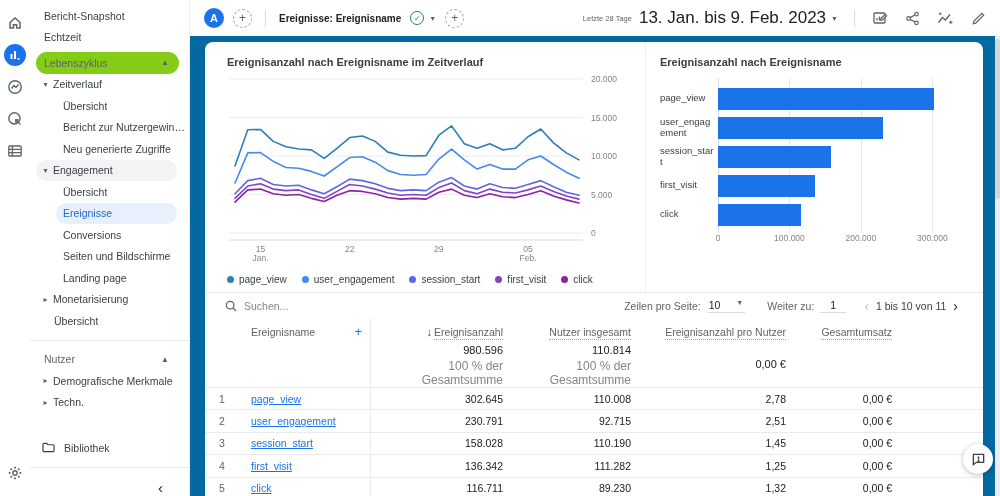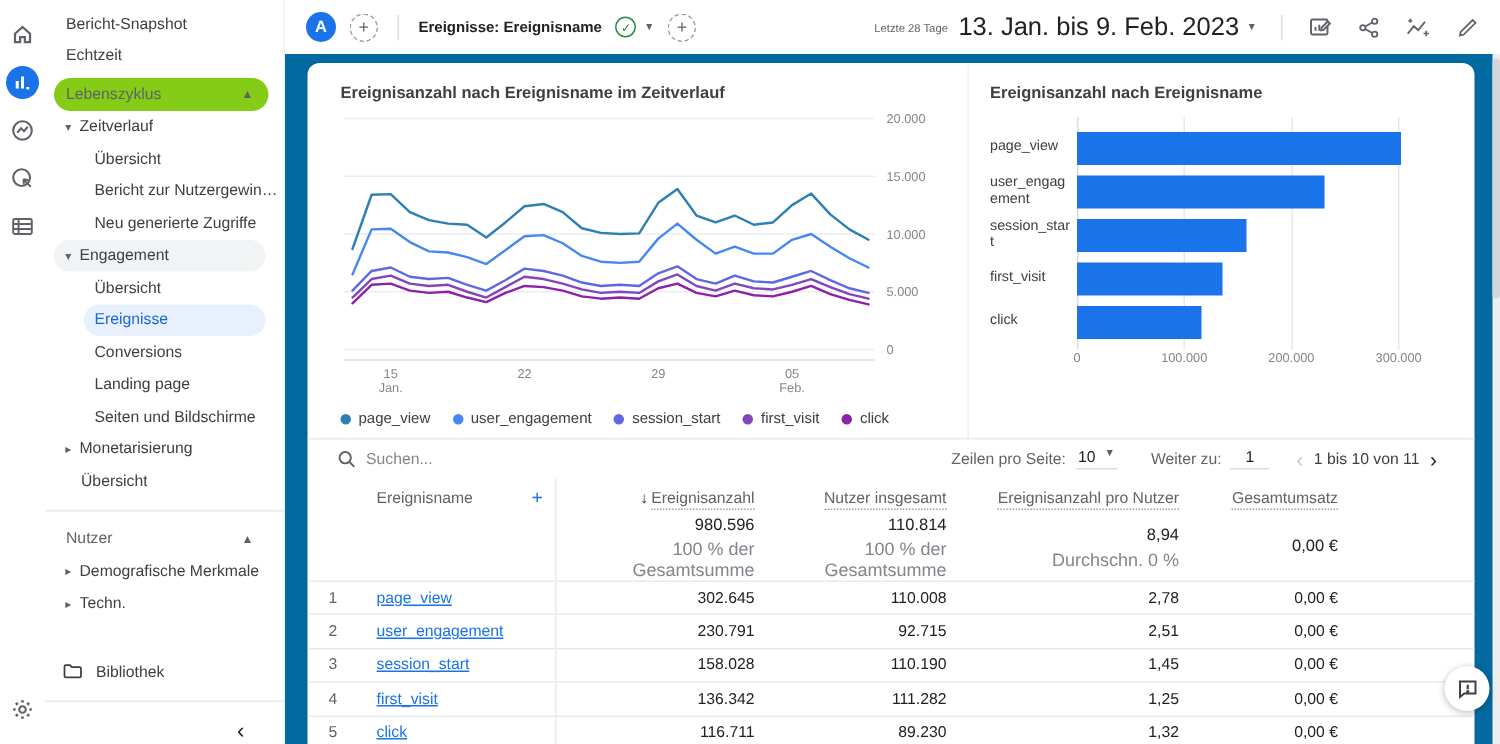--- a/index.html
+++ b/index.html
@@ -64,21 +64,21 @@
   .bar-label{width:58px;flex:0 0 58px;font-size:9.5px;color:#3c4043;word-break:break-all;line-height:1.15;padding-right:4px}
   .bar-track{flex:1;height:22px;position:relative}
   .bar-fill{position:absolute;left:0;top:0;height:22px}
   .bar-ticks{margin-left:58px;position:relative;height:14px;margin-top:4px}
   .bar-tick{position:absolute;top:0;transform:translateX(-50%);font-size:8.5px;color:#80868b}
 
   
   .controls{height:27px;border-top:1px solid #e8eaed;display:flex;align-items:center;padding:0 18px 0 20px;font-size:10.5px;color:#5f6368}
   .search-box{display:flex;align-items:center;gap:7px;color:#80868b;cursor:text}
   .ctl-right{margin-left:auto;display:flex;align-items:center}
-  .rows-select{display:flex;align-items:flex-start;gap:6px;border-bottom:1px solid #dadce0;padding:0 2px 1px 2px;margin-left:6px;cursor:pointer;color:#202124}
+  .rows-select{display:flex;align-items:flex-start;gap:16px;border-bottom:1px solid #dadce0;padding:0 2px 1px 2px;margin-left:6px;cursor:pointer;color:#202124}
   .sel-caret{font-size:7px;color:#5f6368}
   .goto-label{margin-left:22px}
   .goto-input{border-bottom:1px solid #dadce0;padding:0 10px 1px 10px;margin-left:6px;color:#202124;cursor:text}
   .pg-chev{font-size:14px;margin:0 7px;cursor:pointer}
   .pg-chev.prev{color:#c4c7cb;margin-left:18px}
   .pg-chev.next{color:#202124}
   .pg-count{color:#3c4043}
 
   
   .trow{display:grid;grid-template-columns:34px 132px 132px 128px 155px 106px 1fr;align-items:center}
@@ -175,24 +175,24 @@
     <div class="nav-item nav-child">
       <span class="nav-label">Übersicht</span>
     </div>
     <div class="nav-item nav-child selected">
       <span class="nav-label">Ereignisse</span>
     </div>
     <div class="nav-item nav-child">
       <span class="nav-label">Conversions</span>
     </div>
     <div class="nav-item nav-child">
+      <span class="nav-label">Seiten und Bildschirme</span>
+    </div>
+    <div class="nav-item nav-child">
       <span class="nav-label">Landing page</span>
-    </div>
-    <div class="nav-item nav-child">
-      <span class="nav-label">Seiten und Bildschirme</span>
     </div>
     <div class="nav-item nav-exp">
       <span class="nav-arrow">▸</span>
       <span class="nav-label">Monetarisierung</span>
     </div>
     <div class="nav-item nav-link2">
       <span class="nav-label">Übersicht</span>
     </div>
     <div class="nav-divider"></div>
     <div class="nav-item nav-section">
@@ -410,24 +410,20 @@
           <span class="c-name"></span>
           <span class="tot-cell">
               <div>980.596</div>
               <div class="tot-sub">100 % der Gesamtsumme</div>
             </span>
           <span class="tot-cell">
               <div>110.814</div>
               <div class="tot-sub">100 % der Gesamtsumme</div>
             </span>
           <span class="tot-cell">
-              <div>8,94</div>
-              <div class="tot-sub">Durchschn. 0 %</div>
-            </span>
-          <span class="tot-cell">
               <div>0,00 €</div>
               <div class="tot-sub"></div>
             </span>
           <span></span>
         </div>
 
         <div id="tableBody">
             <div class="trow data-row">
               <span class="row-num">1</span>
               <span class="c-name">

